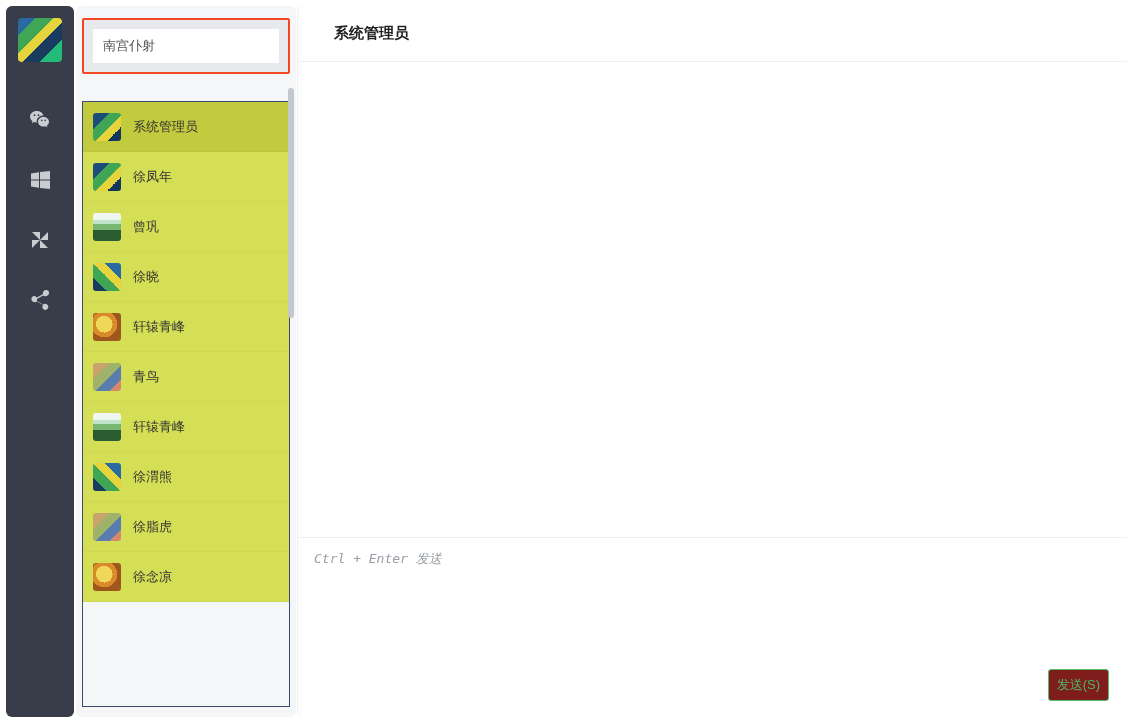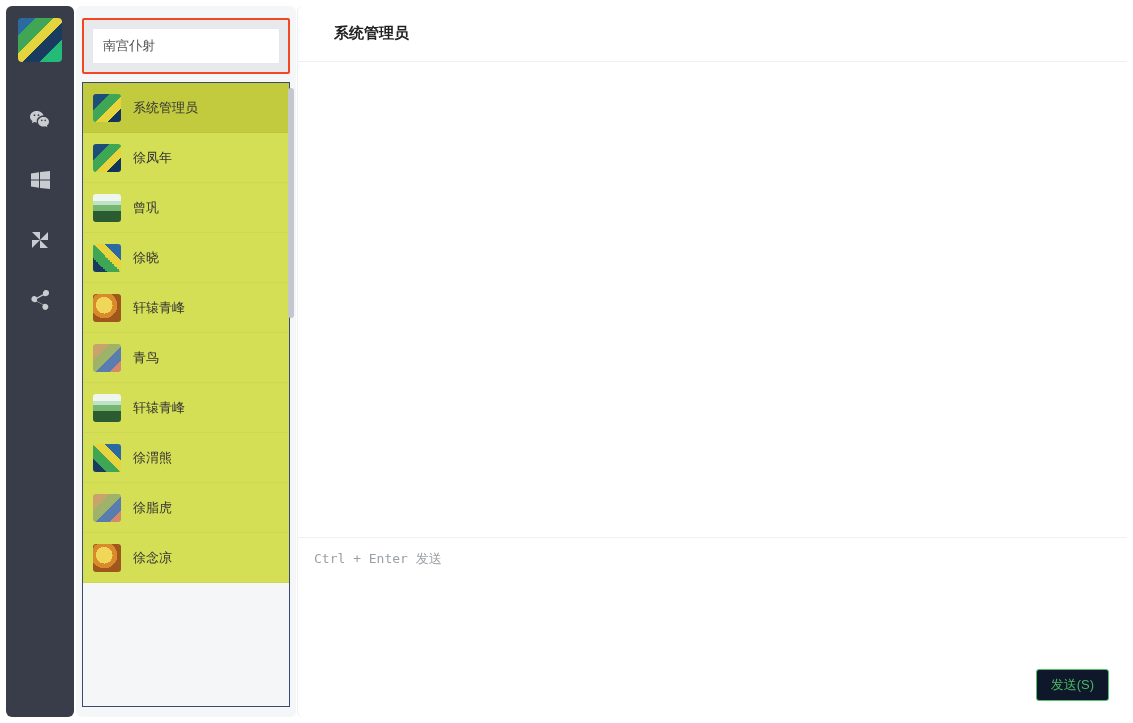--- a/index.html
+++ b/index.html
@@ -144,44 +144,46 @@
     .chat-inputarea {
       height: 180px;
       border-top: 1px solid #eef0f2;
       position: relative;
       padding: 12px 16px;
     }
     .chat-inputarea .placeholder {
       color: #9aa0a6;
       font-family: Consolas, Menlo, monospace;
       font-size: 13px;
+      font-style: italic;
     }
     .sendbtn {
       position: absolute;
       right: 18px;
       bottom: 16px;
       border: 1px solid #4fc36a;
       color: #49b863;
-      background: #0f172a;
+      background: #7f1d1d;
       border-radius: 3px;
-      padding: 6px 14px;
+      padding: 6px 8px;
       font-size: 13px;
       cursor: pointer;
     }
     .scroll-hint {
       position: absolute;
       right: 2px;
       top: 82px;
       width: 6px;
       height: 230px;
       background: #c4c7cc;
       border-radius: 3px;
     }
     .contacts-outer {
       position: relative;
+      gap: 19px;
     }
     #contact-list { padding: 0; }
   </style>
 </head>
 <body>
 
 <div class="app">
 
   <div class="navcol">
     <div class="avatar"></div>

